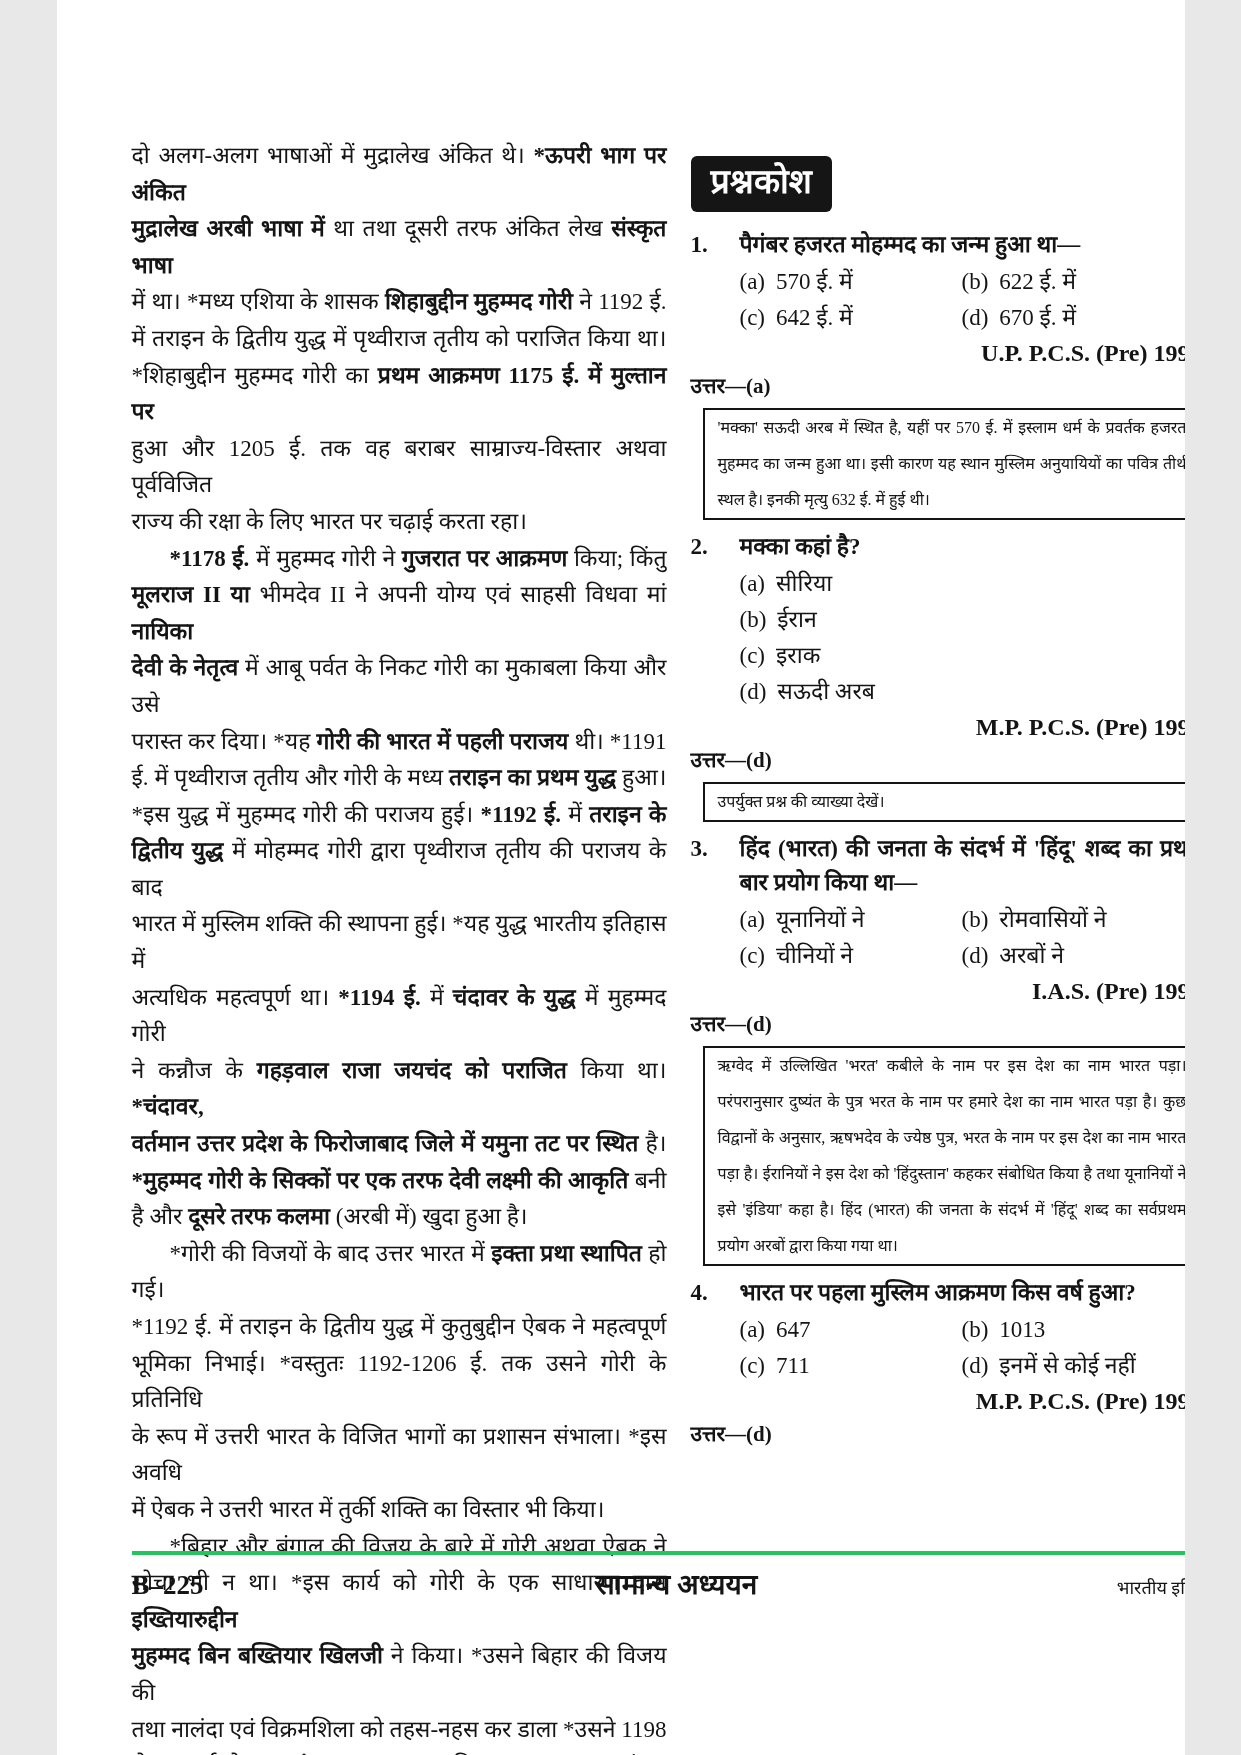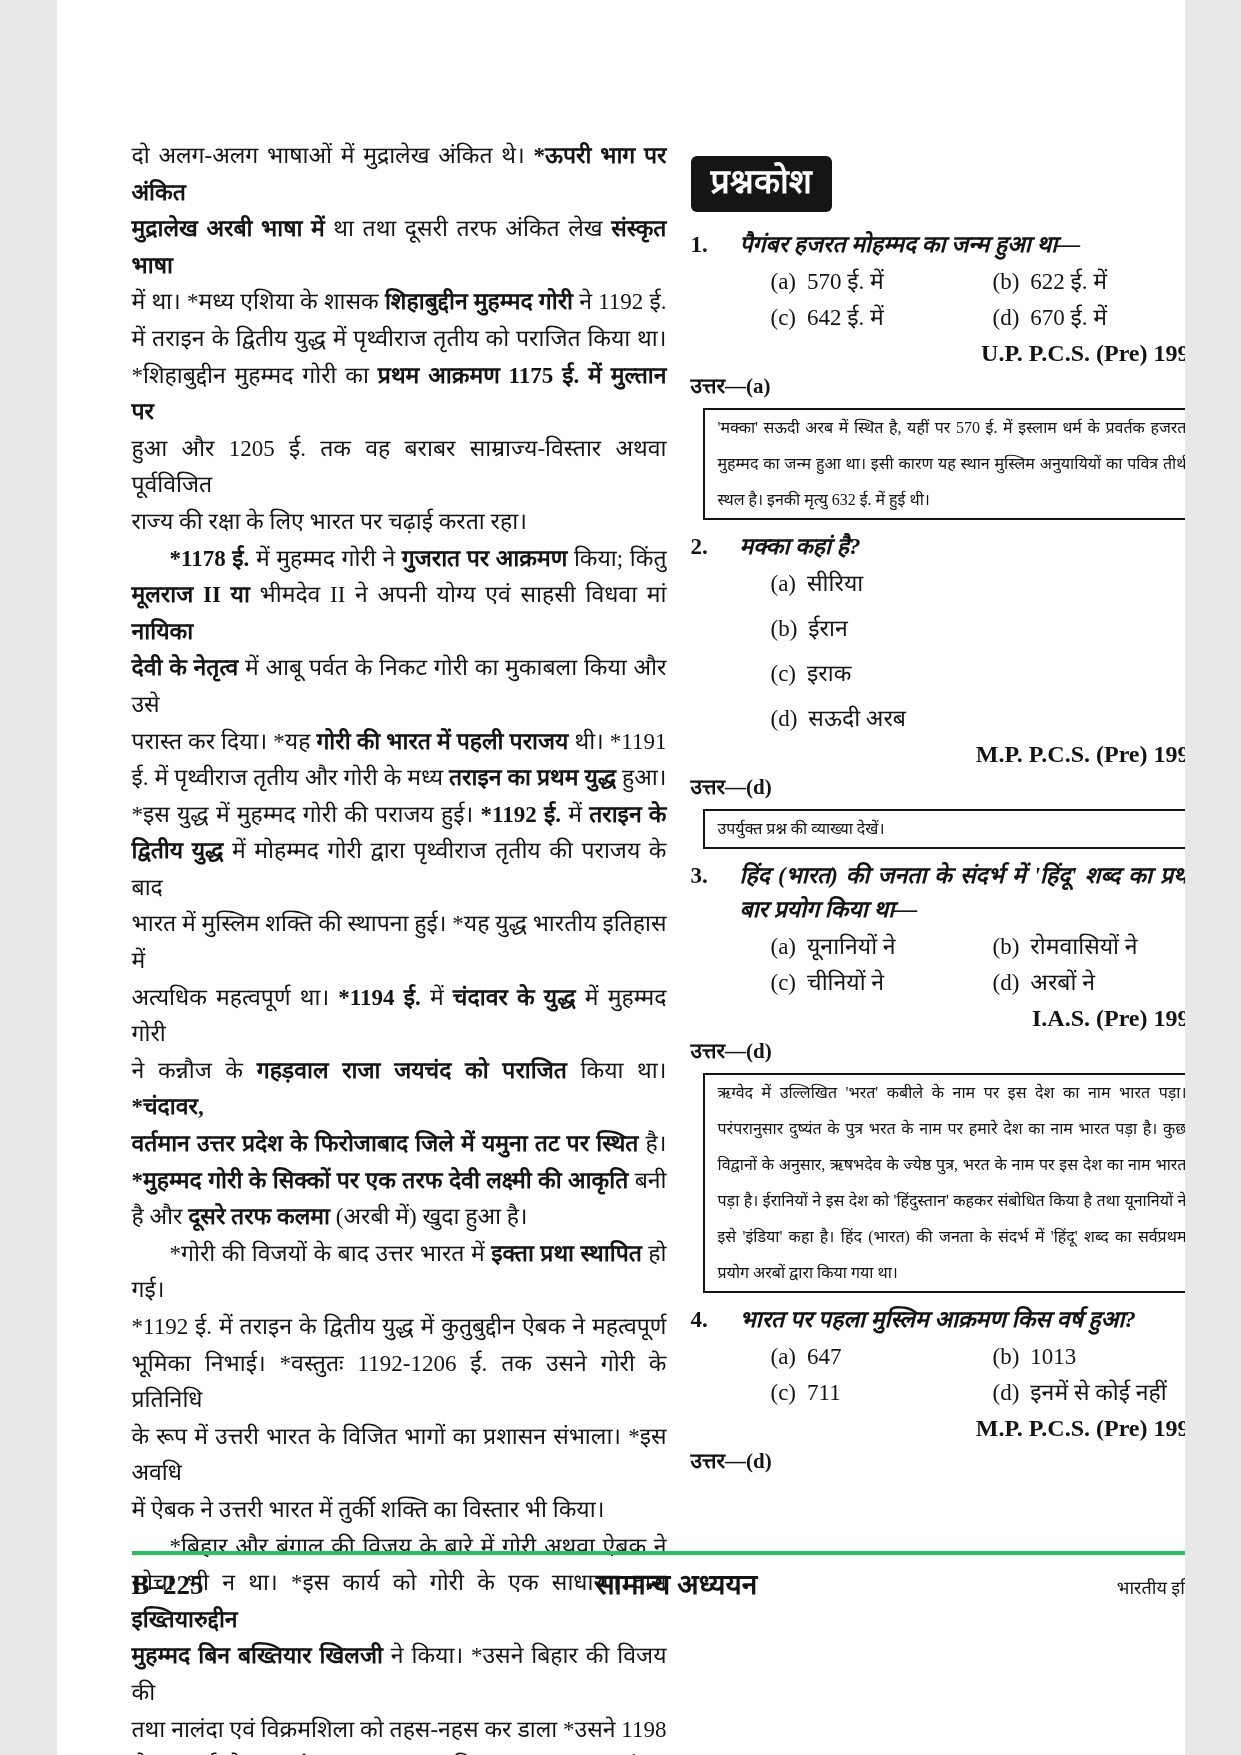--- a/index.html
+++ b/index.html
@@ -39,25 +39,25 @@
     border-radius:6px;
     margin:18px 0 16px 0;
   }
   .qblock { margin:0; }
   .qrow {
     display:flex;
     font-weight:bold; font-size:23px; line-height:34px;
     margin-bottom:2px;
   }
   .qnum  { width:49px; flex:none; }
-  .qtext { flex:1; text-align:justify;font-style:italic; }
+  .qtext { flex:1; text-align:justify; }
   .opts  { padding-left:49px; margin-bottom:2px; }
   .cols2 { display:grid; grid-template-columns:222px 1fr; }
-  .cols1 { display:grid; grid-template-columns:1fr;gap:9px; }
-  .opt   { font-size:23px; line-height:36px;margin-left:31px; }
+  .cols1 { display:grid; grid-template-columns:1fr; }
+  .opt   { font-size:23px; line-height:36px; }
   .olab  { margin-right:11px; }
   .exam  {
     text-align:right; font-weight:bold;
     font-size:24px; line-height:30px; margin:0 0 2px 0;
   }
   .ans   { font-weight:bold; font-size:21px; line-height:32px; margin:0 0 6px 0; }
   .expbox{
     border:2.5px solid #141414;
     padding:0 13px;
     font-size:16px; line-height:36px;

